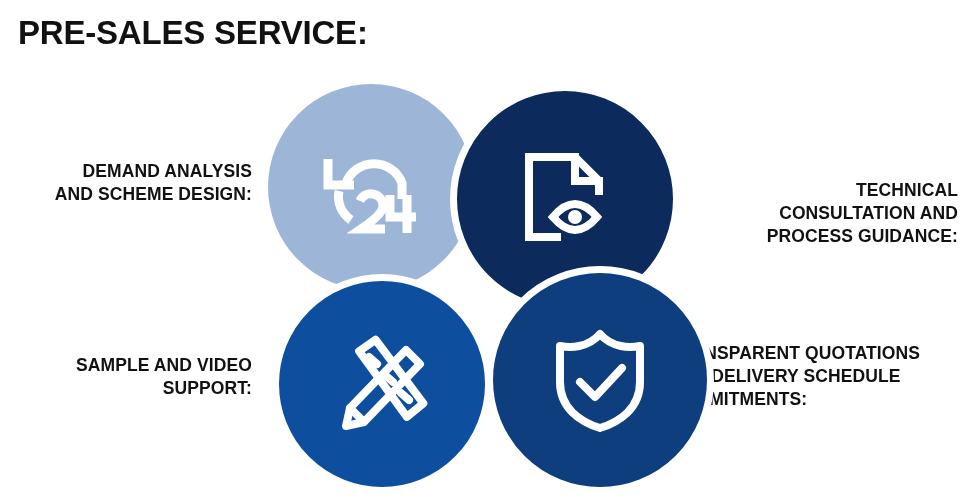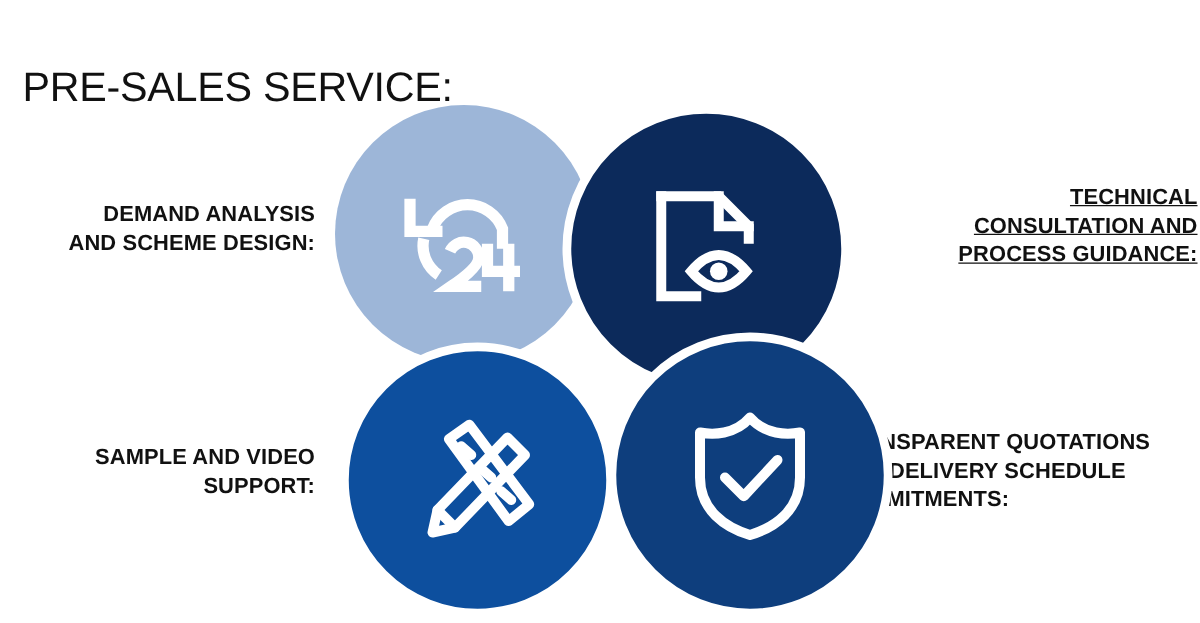--- a/index.html
+++ b/index.html
@@ -14,25 +14,24 @@
     overflow: hidden;
     font-family: "Liberation Sans", sans-serif;
     color: #111111;
   }
 
   .page-title {
     position: absolute;
     left: 18px;
     top: 14px;
     font-size: 33px;
-    font-weight: normal;
+    font-weight: bold;
     letter-spacing: -0.2px;
     color: #0d0d0d;
     white-space: nowrap;
-    margin-top: 37px;
   }
 
   
   .cluster {
     position: absolute;
     left: 268px;
     top: 84px;
     width: 404px;
     height: 400px;
   }
@@ -69,21 +68,21 @@
     font-weight: bold;
     line-height: 1.30;
     letter-spacing: 0.1px;
     color: #111111;
     white-space: pre-line;
   }
   .label.right-al { text-align: right; }
   .label.left-al  { text-align: left; }
 
   .lbl-demand    { right: 708px; top: 160px; width: 260px; }
-  .lbl-technical { left: 728px;  top: 146px; width: 230px; text-decoration: underline; }
+  .lbl-technical { left: 728px;  top: 179px; width: 230px; }
   .lbl-sample    { right: 708px; top: 354px; width: 260px; }
   .lbl-quotation { left: 668px;  top: 342px; width: 292px; }
 </style>
 </head>
 <body style="background: rgb(255, 255, 255);">
 
 <div class="page-title" style="color: rgb(17, 17, 17);">PRE-SALES SERVICE:</div>
 
 <div class="cluster">
 

